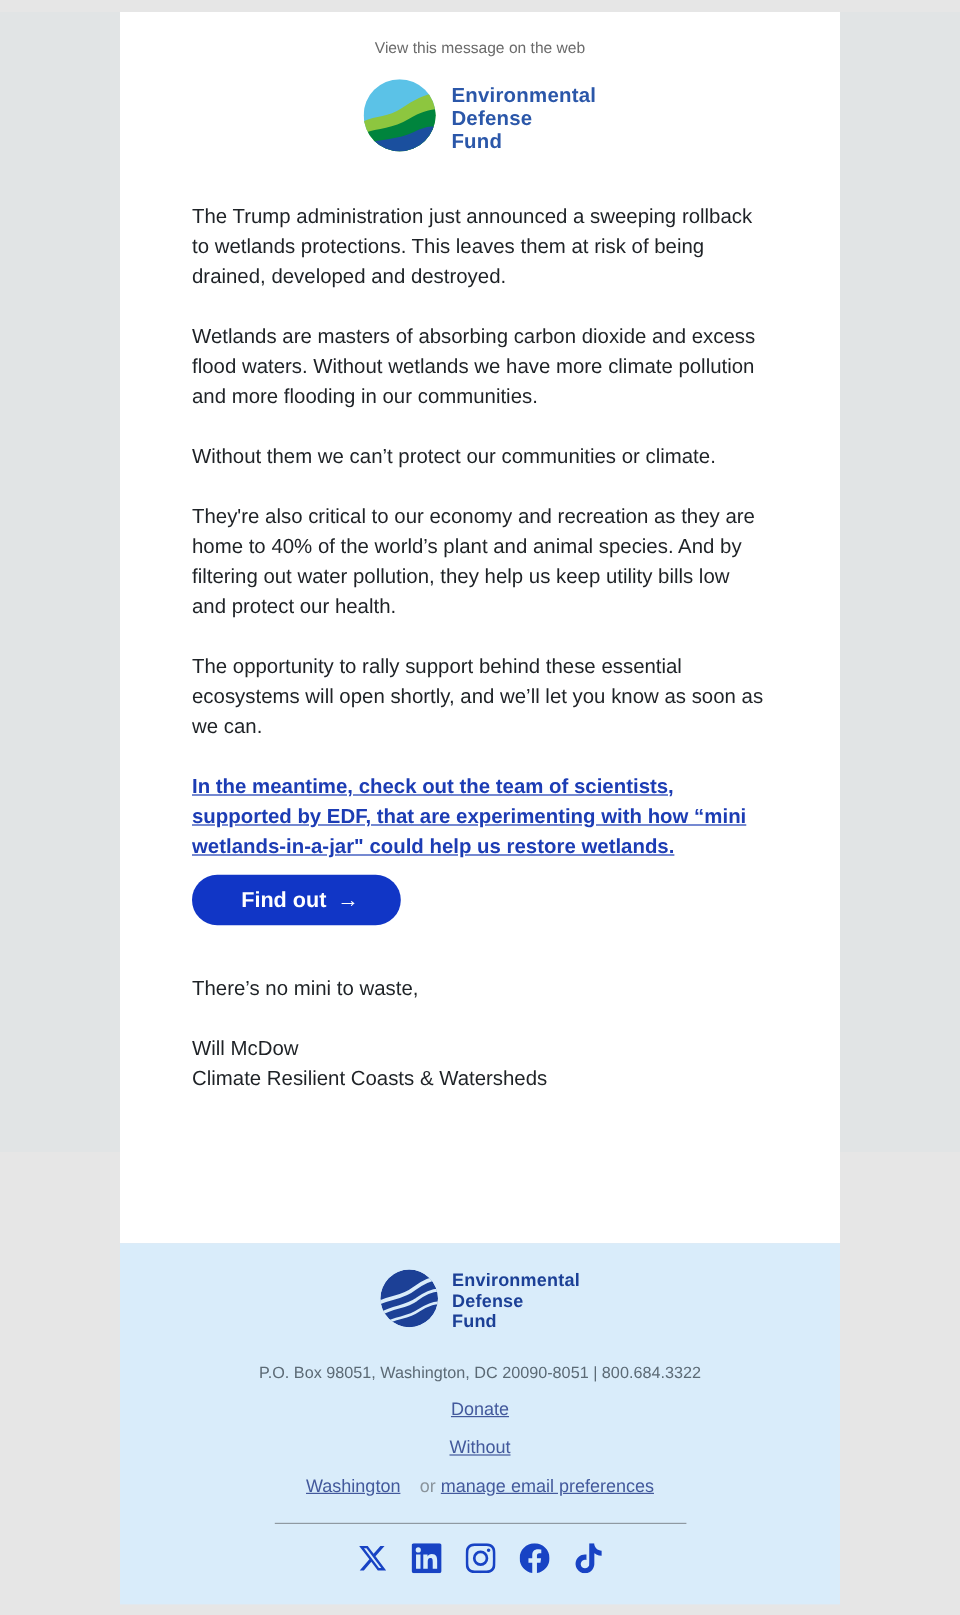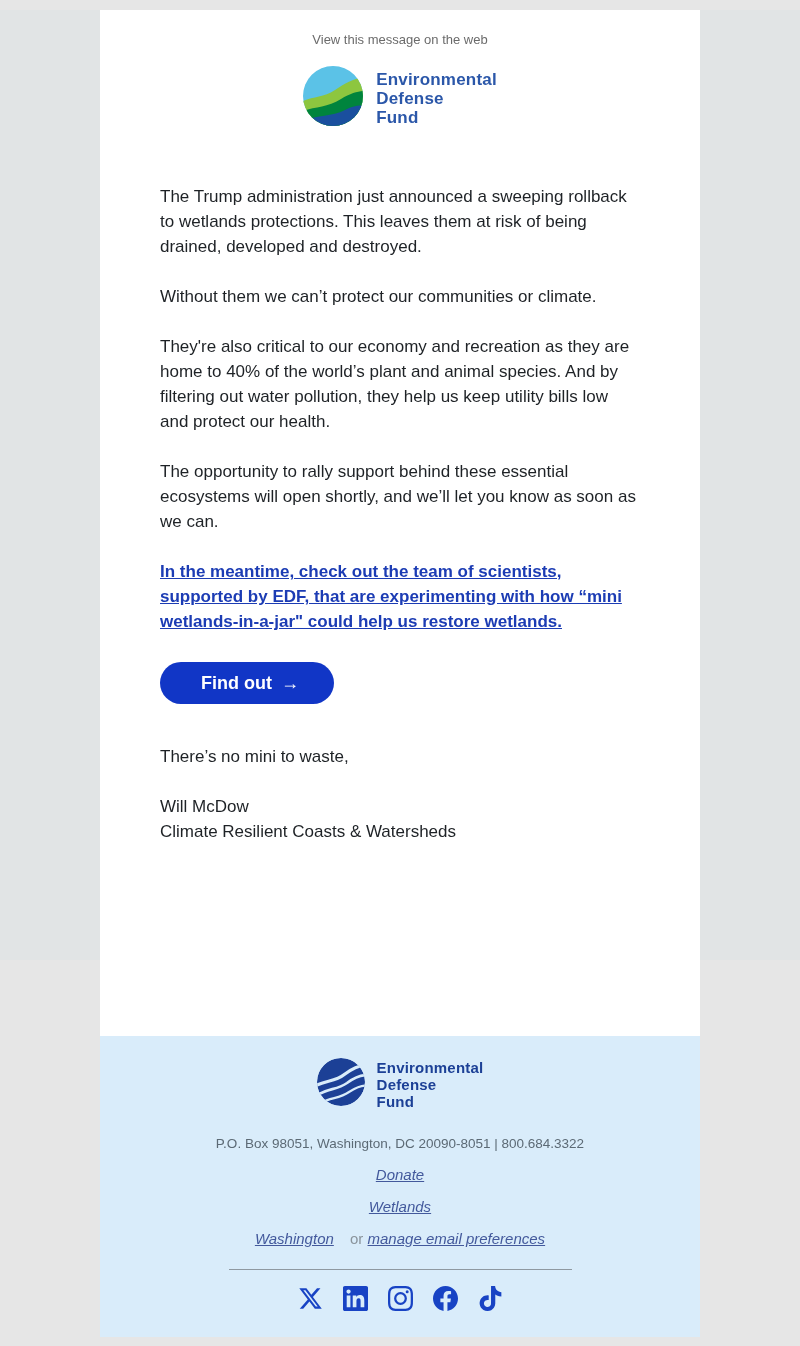--- a/index.html
+++ b/index.html
@@ -13,37 +13,37 @@
   body{width:800px;height:1346px;position:relative;background:var(--page-bg);overflow:hidden;}
   .tint{position:absolute;top:10px;height:950px;width:100px;background:var(--margin-tint);}
   .tint-left{left:0;}
   .tint-right{left:700px;}
   .email{position:absolute;left:100px;top:10px;width:600px;}
   .email-body{background:var(--body-bg);height:1026px;padding:22px 60px 60px;overflow:hidden;}
   .view-online{display:block;text-align:center;font-size:13px;color:var(--muted);text-decoration:none;cursor:pointer;}
   .logo-row{display:flex;justify-content:center;align-items:center;gap:13px;margin-top:21px;height:60px;}
   .logo-text{display:flex;flex-direction:column;font-weight:bold;font-size:17px;line-height:19px;color:var(--logo-blue);letter-spacing:.2px;}
   .para{font-size:17px;line-height:25px;color:var(--text);margin:0 0 25px;}
-  .first-para{margin-top:56px;}
+  .first-para{margin-top:40px;}
   .bold{font-weight:normal;}
-  .link-para{margin-bottom:28px;}
+  .link-para{margin-bottom:11px;}
   .inline-link{font-weight:bold;color:var(--link-blue);text-decoration:underline;cursor:pointer;}
   .btn-row{text-align:left;margin:0 0 40px;}
   .find-out-btn{display:inline-block;background:var(--button-bg);color:var(--button-text);
     font-weight:bold;font-size:18px;line-height:1;padding:12px 35px 12px 41px;border-radius:22px;
     text-decoration:none;cursor:pointer;}
   .find-out-btn .arrow{font-weight:normal;margin-left:9px;font-size:18px;}
   .sig{margin:0;}
   .sig span{display:block;}
   .email-footer{background:var(--footer-bg);height:301px;padding:24px 30px 26px;text-align:center;overflow:hidden;}
   .footer-logo-row{display:flex;justify-content:center;align-items:center;gap:12px;height:48px;margin-bottom:28px;}
   .footer-logo-text{display:flex;flex-direction:column;text-align:left;font-weight:bold;font-size:15px;line-height:17px;color:var(--footer-logo-navy);letter-spacing:.2px;}
   .footer-address{font-size:13.5px;color:var(--footer-text);margin-bottom:15px;margin-top:13px;}
   .footer-link-row{margin-bottom:15px;font-size:15px;}
-  .footer-link{color:var(--footer-link);text-decoration:underline;cursor:pointer;font-style:italic;}
+  .footer-link{color:var(--footer-link);text-decoration:underline;cursor:pointer;}
   .footer-or{color:#8a949c;margin-left:12px;}
   .footer-divider{width:343px;height:1px;background:var(--divider);border:none;margin:22px auto 16px;}
   .social-row{display:flex;justify-content:center;align-items:center;gap:20px;}
   .social-link{display:inline-flex;cursor:pointer;}
   .social-link svg{width:25px;height:25px;fill:var(--social-icon);}
 </style>
 </head>
 <body>
 
 <div class="tint tint-left"></div>
@@ -72,20 +72,21 @@
         </svg>
       </span>
       <span class="logo-text">
         <span>Environmental</span>
         <span>Defense</span>
         <span>Fund</span>
       </span>
     </div>
 
     <p class="para first-para">The Trump administration just announced a sweeping rollback to wetlands protections. This leaves them at risk of being drained, developed and destroyed.</p>
+    <p class="para">Wetlands are masters of absorbing carbon dioxide and excess flood waters. Without wetlands we have more climate pollution and more flooding in our communities.</p>
     <p class="para bold">Without them we can’t protect our communities or climate.</p>
     <p class="para">They're also critical to our economy and recreation as they are home to 40% of the world’s plant and animal species. And by filtering out water pollution, they help us keep utility bills low and protect our health.</p>
     <p class="para">The opportunity to rally support behind these essential ecosystems will open shortly, and we’ll let you know as soon as we can.</p>
     <p class="para link-para"><a class="inline-link">In the meantime, check out the team of scientists, supported by EDF, that are experimenting with how “mini wetlands-in-a-jar" could help us restore wetlands.</a></p>
 
     <div class="btn-row">
       <a class="find-out-btn"><span>Find out</span><span class="arrow">→</span></a>
     </div>
 
     <p class="para">There’s no mini to waste,</p>
@@ -117,21 +118,21 @@
       <span class="footer-logo-text">
         <span>Environmental</span>
         <span>Defense</span>
         <span>Fund</span>
       </span>
     </div>
 
     <div class="footer-address">P.O. Box 98051, Washington, DC 20090-8051 | 800.684.3322</div>
 
     <div class="footer-link-row"><a class="footer-link">Donate</a></div>
-    <div class="footer-link-row"><a class="footer-link">Wetlands</a></div>
+    <div class="footer-link-row"><a class="footer-link">Without</a></div>
     <div class="footer-link-row"><a class="footer-link">Washington</a> <span class="footer-or">or</span> <a class="footer-link">manage email preferences</a></div>
 
     <hr class="footer-divider">
 
     <div class="social-row">
       <a class="social-link" aria-label="X">
         <svg viewBox="0 0 24 24">
             <path d="M18.244 2.25h3.308l-7.227 8.26 8.502 11.24H16.17l-5.214-6.817L4.99 21.75H1.68l7.73-8.835L1.254 2.25H8.08l4.713 6.231zm-1.161 17.52h1.833L7.084 4.126H5.117z"></path>
           </svg>
       </a>

